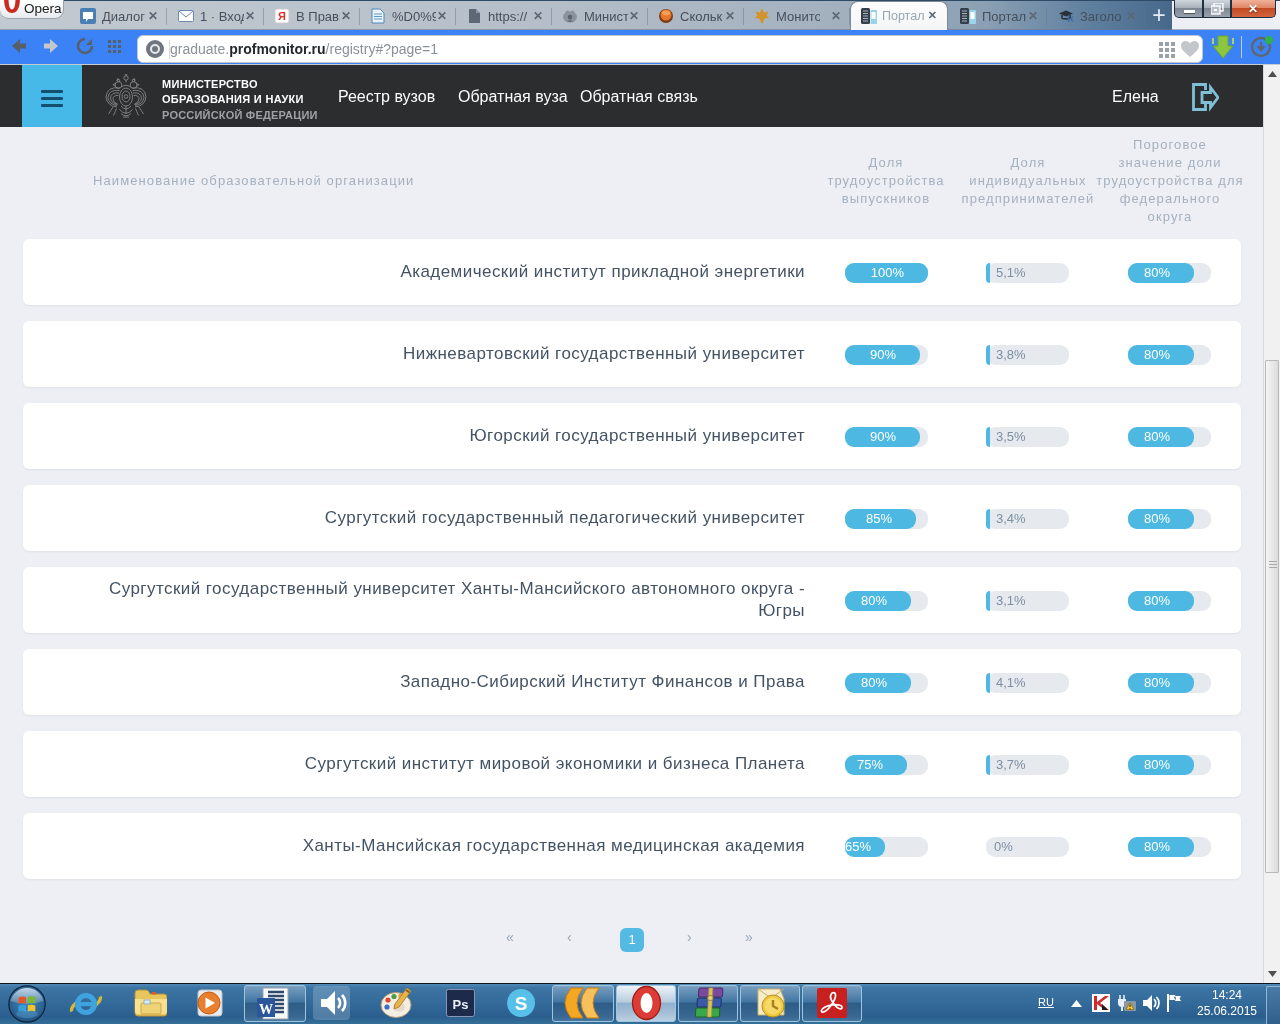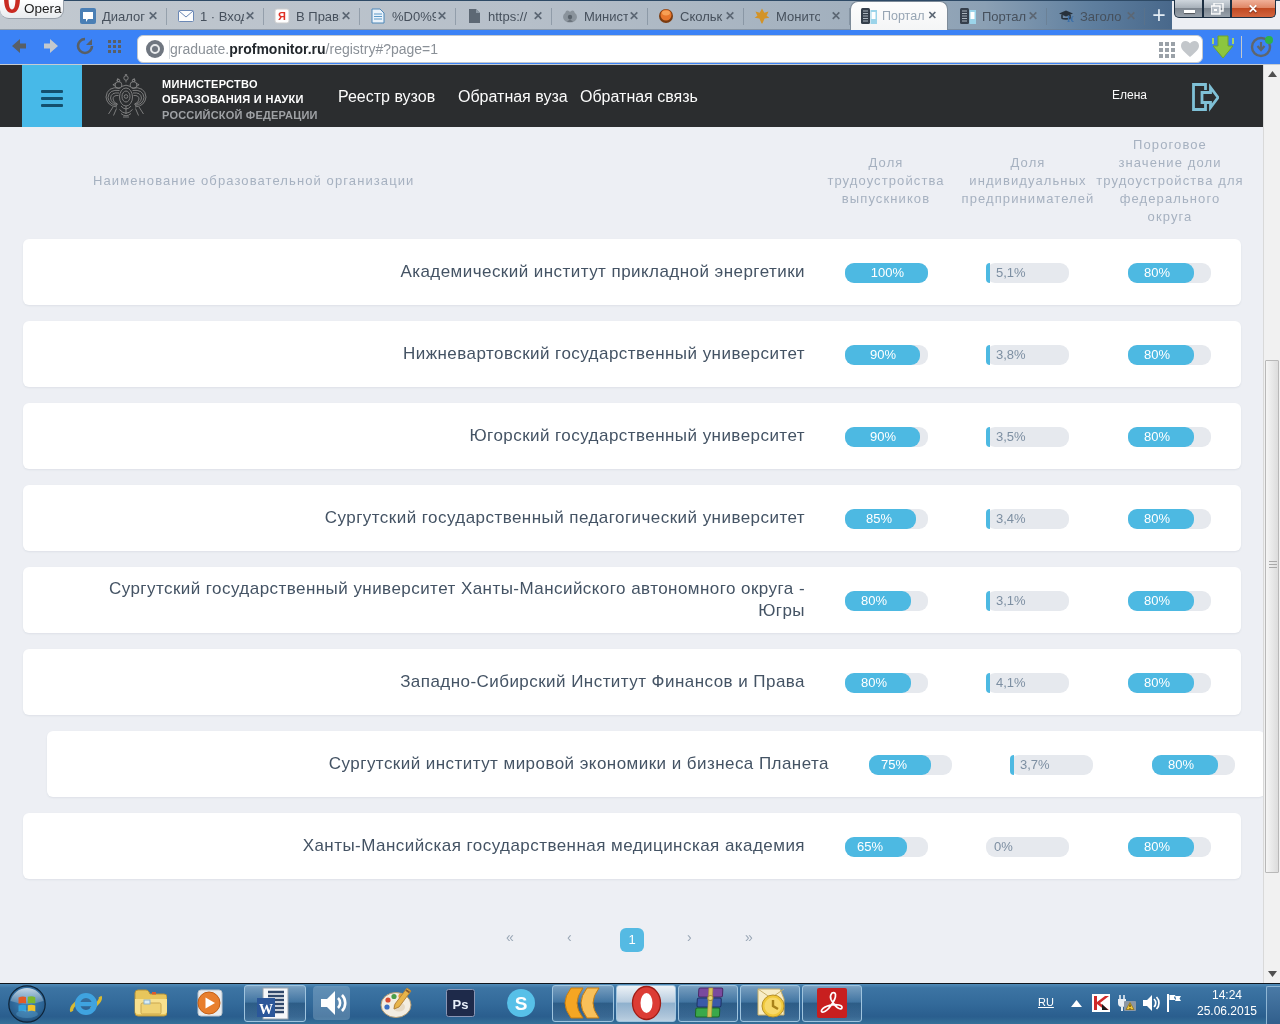--- a/index.html
+++ b/index.html
@@ -41,21 +41,21 @@
   .navico { position:absolute; top:6px; }
 
   
   #navbar { top:65px; left:0; width:1263px; height:62px; background:#2b2d2f; }
   #hamb { position:absolute; left:22px; top:0; width:60px; height:62px; background:#47b9e8; }
   .hline { position:absolute; left:19px; width:22px; height:3px; background:#14506e; border-radius:1px; }
   #ministry { position:absolute; left:162px; top:12px; }
   #ministry .l1 { font-size:11px; font-weight:bold; color:#fff; letter-spacing:0.3px; line-height:15px; }
   #ministry .l3 { font-size:11px; color:#9fa2a5; letter-spacing:0.2px; line-height:15px; margin-top:1px;font-weight:bold; }
   .navlink { position:absolute; top:23px; font-size:16px; color:#fbfbfb; }
-  #uname { position:absolute; top:23px; left:1112px; font-size:12px; color:#fbfbfb; }
+  #uname { position:absolute; top:23px; left:1112px; font-size:16px; color:#fbfbfb; }
 
   
   #content { top:127px; left:0; width:1263px; height:856px; background:#edeff4; }
   .hdr { position:absolute; font-size:13px; letter-spacing:1.1px; color:#a6b1c0; line-height:18px; }
   .hdr.c { text-align:center; }
   .card { position:absolute; left:23px; width:1218px; height:66px; background:#fff; border-radius:6px;
     box-shadow:0 1px 2px rgba(40,60,90,0.08); }
   .uname { position:absolute; left:70px; top:0; height:66px; width:712px; font-size:17px; letter-spacing:0.45px; color:#445364; display:table; }
   .uname span { display:table-cell; vertical-align:middle; line-height:22px;text-align:right; }
   .track { position:absolute; top:24px; width:83px; height:20px; background:#e6e9ee; border-radius:9px; }
@@ -425,41 +425,41 @@
             <div class="fill" style="width:66px;"><span>80%</span></div>
           </div>
     <div class="track b2">
             <div class="sliver"></div>
             <div class="smalllbl">4,1%</div>
           </div>
     <div class="track b3">
             <div class="fill" style="width:66px;"><span>80%</span></div>
           </div>
   </div>
-        <div class="card" style="top:603.5px;margin-left:24px;">
+        <div class="card" style="top:603.5px;">
     <div class="uname">
             <span>Сургутский институт мировой экономики и бизнеса Планета</span>
           </div>
     <div class="track b1">
             <div class="fill" style="width:62px;"><span>75%</span></div>
           </div>
     <div class="track b2">
             <div class="sliver"></div>
             <div class="smalllbl">3,7%</div>
           </div>
     <div class="track b3">
             <div class="fill" style="width:66px;"><span>80%</span></div>
           </div>
   </div>
         <div class="card" style="top:685.5px;">
     <div class="uname">
             <span>Ханты-Мансийская государственная медицинская академия</span>
           </div>
     <div class="track b1">
-            <div class="fill" style="width:62px;"><span>65%</span></div>
+            <div class="fill" style="width:40px;"><span>65%</span></div>
           </div>
     <div class="track b2">
             <div class="smalllbl" style="left:8px;">0%</div>
           </div>
     <div class="track b3">
             <div class="fill" style="width:66px;"><span>80%</span></div>
           </div>
   </div>
       </div>
     <div class="pgarrow" style="left:506px; top:802px;">«</div>

